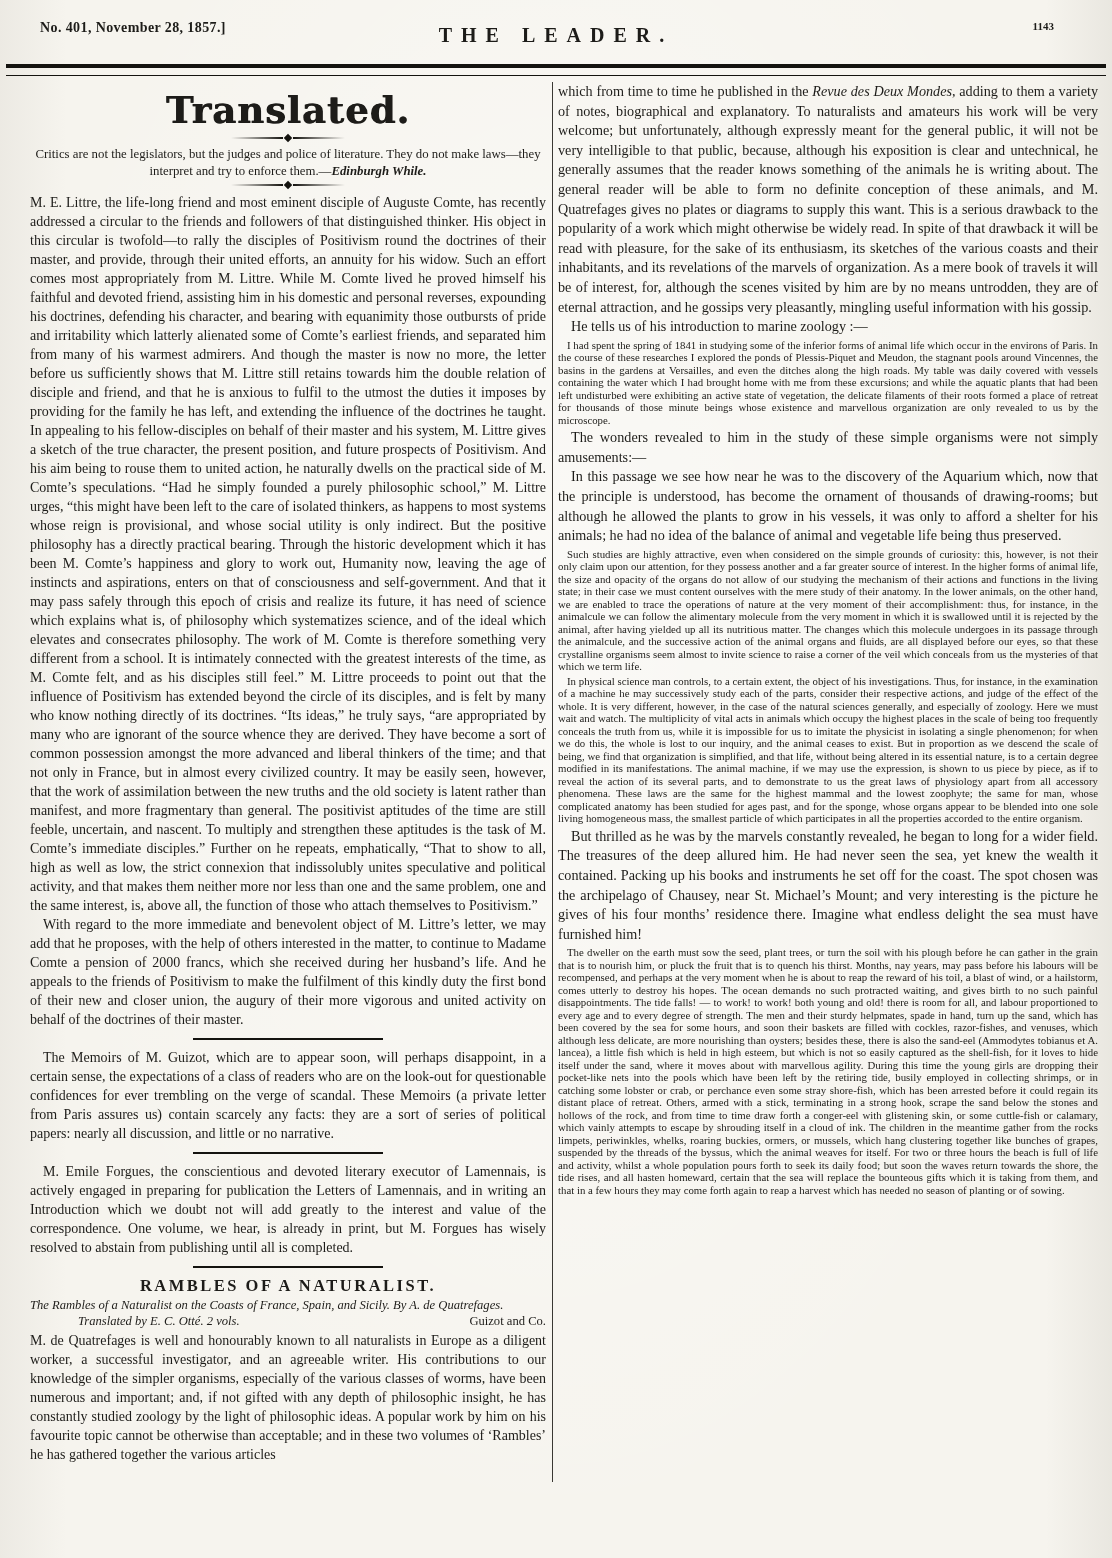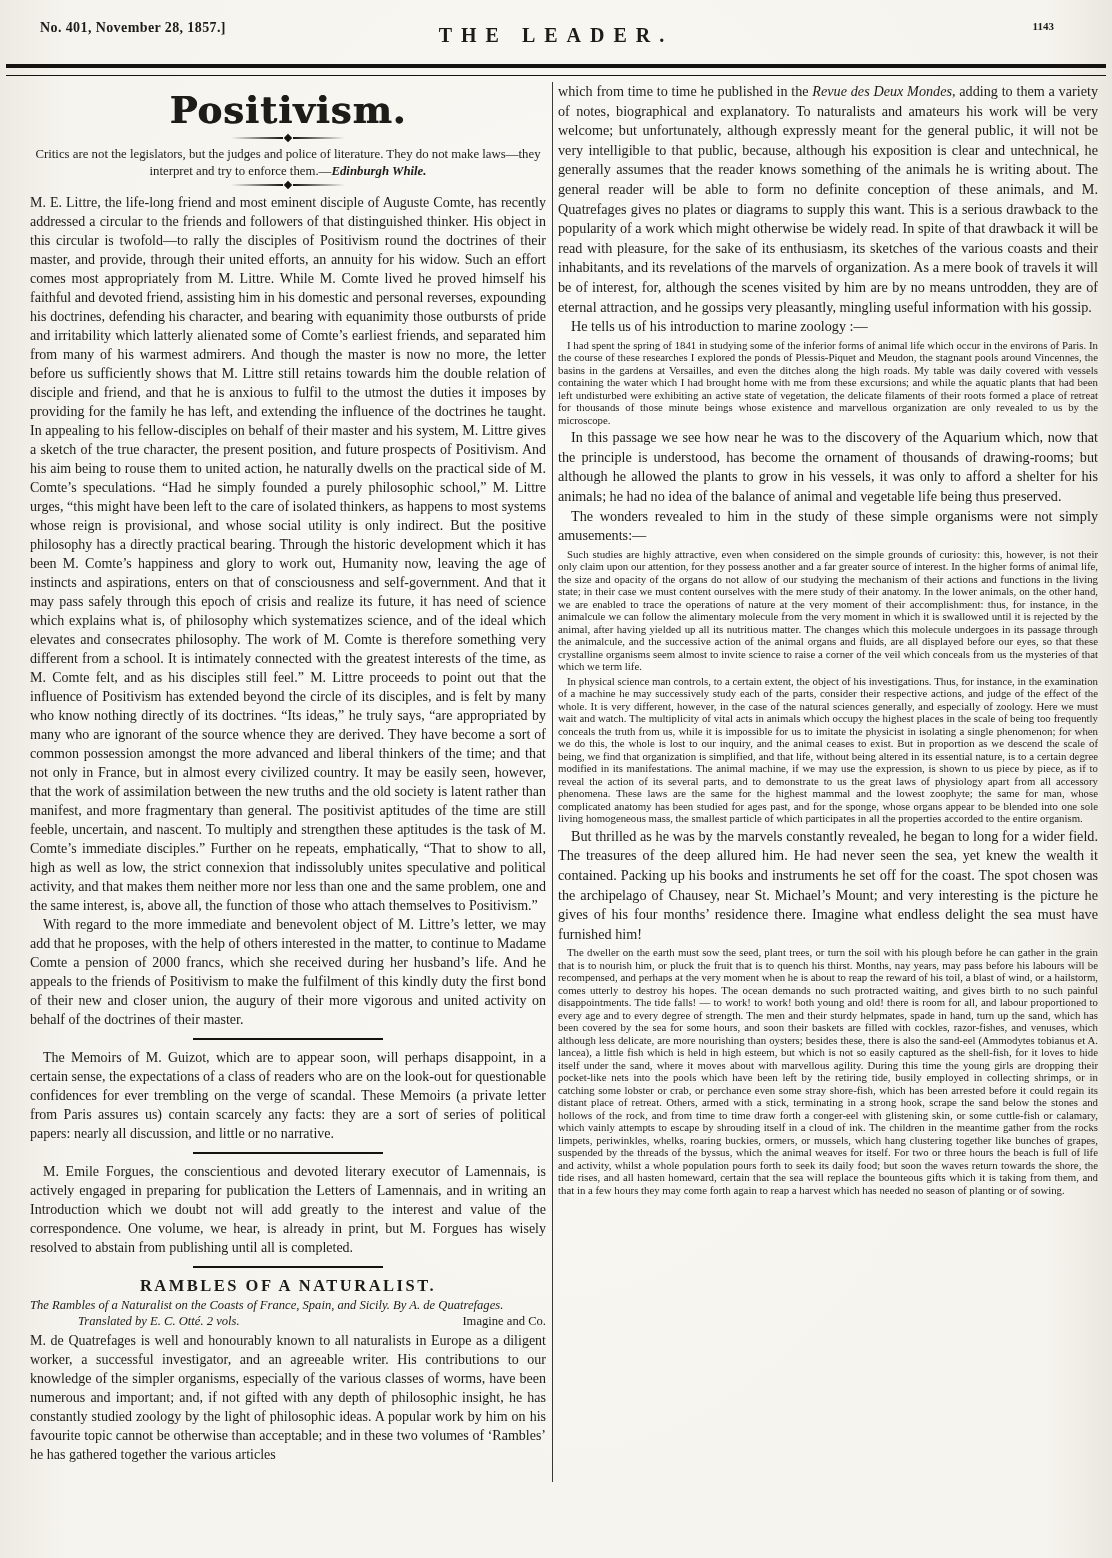--- a/index.html
+++ b/index.html
@@ -55,21 +55,21 @@
     <span class="issue">No. 401, November 28, 1857.]</span>
     <span class="paper-title">THE LEADER.</span>
     <span class="folio">1143</span>
   </div>
   <div class="head-rule"></div>
 
   <div class="cols">
 
     <div class="col-left">
 
-      <h1 class="lit-heading">Positivism.</h1>
+      <h1 class="lit-heading">Translated.</h1>
 
       <div class="orn">
         <span class="diamond"></span>
       </div>
 
       <div class="epigraph"><span>Critics are not the legislators, but the judges and police of literature. They do not make laws—they interpret and try to enforce them.—</span><span class="src">Edinburgh While.</span></div>
 
       <div class="orn">
         <span class="diamond"></span>
       </div>
@@ -82,39 +82,39 @@
       <p class="body-par ind">The Memoirs of M. Guizot, which are to appear soon, will perhaps disappoint, in a certain sense, the expectations of a class of readers who are on the look-out for questionable confidences for ever trembling on the verge of scandal. These Memoirs (a private letter from Paris assures us) contain scarcely any facts: they are a sort of series of political papers: nearly all discussion, and little or no narrative.</p>
 
       <div class="sep"></div>
 
       <p class="body-par ind">M. Emile Forgues, the conscientious and devoted literary executor of Lamennais, is actively engaged in preparing for publication the Letters of Lamennais, and in writing an Introduction which we doubt not will add greatly to the interest and value of the correspondence. One volume, we hear, is already in print, but M. Forgues has wisely resolved to abstain from publishing until all is completed.</p>
 
       <div class="sep"></div>
 
       <h2 class="review-heading">RAMBLES OF A NATURALIST.</h2>
 
-      <div class="citation"><span>The Rambles of a Naturalist on the Coasts of France, Spain, and Sicily. By A. de Quatrefages. Translated by E. C. Otté. 2 vols.</span><span class="pub">Imagine and Co.</span></div>
+      <div class="citation"><span>The Rambles of a Naturalist on the Coasts of France, Spain, and Sicily. By A. de Quatrefages. Translated by E. C. Otté. 2 vols.</span><span class="pub">Guizot and Co.</span></div>
 
       <p class="body-par">M. de Quatrefages is well and honourably known to all naturalists in Europe as a diligent worker, a successful investigator, and an agreeable writer. His contributions to our knowledge of the simpler organisms, especially of the various classes of worms, have been numerous and important; and, if not gifted with any depth of philosophic insight, he has constantly studied zoology by the light of philosophic ideas. A popular work by him on his favourite topic cannot be otherwise than acceptable; and in these two volumes of ‘Rambles’ he has gathered together the various articles</p>
 
     </div>
 
     <div class="col-divider"></div>
 
     <div class="col-right">
 
       <p class="body-par"><span>which from time to time he published in the </span><span class="em">Revue des Deux Mondes</span><span>, adding to them a variety of notes, biographical and explanatory. To naturalists and amateurs his work will be very welcome; but unfortunately, although expressly meant for the general public, it will not be very intelligible to that public, because, although his exposition is clear and untechnical, he generally assumes that the reader knows something of the animals he is writing about. The general reader will be able to form no definite conception of these animals, and M. Quatrefages gives no plates or diagrams to supply this want. This is a serious drawback to the popularity of a work which might otherwise be widely read. In spite of that drawback it will be read with pleasure, for the sake of its enthusiasm, its sketches of the various coasts and their inhabitants, and its revelations of the marvels of organization. As a mere book of travels it will be of interest, for, although the scenes visited by him are by no means untrodden, they are of eternal attraction, and he gossips very pleasantly, mingling useful information with his gossip.</span></p>
 
       <p class="body-par ind">He tells us of his introduction to marine zoology :—</p>
 
       <p class="quote ind">I had spent the spring of 1841 in studying some of the inferior forms of animal life which occur in the environs of Paris. In the course of these researches I explored the ponds of Plessis-Piquet and Meudon, the stagnant pools around Vincennes, the basins in the gardens at Versailles, and even the ditches along the high roads. My table was daily covered with vessels containing the water which I had brought home with me from these excursions; and while the aquatic plants that had been left undisturbed were exhibiting an active state of vegetation, the delicate filaments of their roots formed a place of retreat for thousands of those minute beings whose existence and marvellous organization are only revealed to us by the microscope.</p>
 
+      <p class="body-par ind">The wonders revealed to him in the study of these simple organisms were not simply amusements:—</p>
+
       <p class="body-par ind">In this passage we see how near he was to the discovery of the Aquarium which, now that the principle is understood, has become the ornament of thousands of drawing-rooms; but although he allowed the plants to grow in his vessels, it was only to afford a shelter for his animals; he had no idea of the balance of animal and vegetable life being thus preserved.</p>
-
-      <p class="body-par ind">The wonders revealed to him in the study of these simple organisms were not simply amusements:—</p>
 
       <p class="quote ind">Such studies are highly attractive, even when considered on the simple grounds of curiosity: this, however, is not their only claim upon our attention, for they possess another and a far greater source of interest. In the higher forms of animal life, the size and opacity of the organs do not allow of our studying the mechanism of their actions and functions in the living state; in their case we must content ourselves with the mere study of their anatomy. In the lower animals, on the other hand, we are enabled to trace the operations of nature at the very moment of their accomplishment: thus, for instance, in the animalcule we can follow the alimentary molecule from the very moment in which it is swallowed until it is rejected by the animal, after having yielded up all its nutritious matter. The changes which this molecule undergoes in its passage through the animalcule, and the successive action of the animal organs and fluids, are all displayed before our eyes, so that these crystalline organisms seem almost to invite science to raise a corner of the veil which conceals from us the mysteries of that which we term life.</p>
 
 
       <p class="quote ind">In physical science man controls, to a certain extent, the object of his investigations. Thus, for instance, in the examination of a machine he may successively study each of the parts, consider their respective actions, and judge of the effect of the whole. It is very different, however, in the case of the natural sciences generally, and especially of zoology. Here we must wait and watch. The multiplicity of vital acts in animals which occupy the highest places in the scale of being too frequently conceals the truth from us, while it is impossible for us to imitate the physicist in isolating a single phenomenon; for when we do this, the whole is lost to our inquiry, and the animal ceases to exist. But in proportion as we descend the scale of being, we find that organization is simplified, and that life, without being altered in its essential nature, is to a certain degree modified in its manifestations. The animal machine, if we may use the expression, is shown to us piece by piece, as if to reveal the action of its several parts, and to demonstrate to us the great laws of physiology apart from all accessory phenomena. These laws are the same for the highest mammal and the lowest zoophyte; the same for man, whose complicated anatomy has been studied for ages past, and for the sponge, whose organs appear to be blended into one sole living homogeneous mass, the smallest particle of which participates in all the properties accorded to the entire organism.</p>
 
       <p class="body-par ind">But thrilled as he was by the marvels constantly revealed, he began to long for a wider field. The treasures of the deep allured him. He had never seen the sea, yet knew the wealth it contained. Packing up his books and instruments he set off for the coast. The spot chosen was the archipelago of Chausey, near St. Michael’s Mount; and very interesting is the picture he gives of his four months’ residence there. Imagine what endless delight the sea must have furnished him!</p>
 
       <p class="quote ind">The dweller on the earth must sow the seed, plant trees, or turn the soil with his plough before he can gather in the grain that is to nourish him, or pluck the fruit that is to quench his thirst. Months, nay years, may pass before his labours will be recompensed, and perhaps at the very moment when he is about to reap the reward of his toil, a blast of wind, or a hailstorm, comes utterly to destroy his hopes. The ocean demands no such protracted waiting, and gives birth to no such painful disappointments. The tide falls! — to work! to work! both young and old! there is room for all, and labour proportioned to every age and to every degree of strength. The men and their sturdy helpmates, spade in hand, turn up the sand, which has been covered by the sea for some hours, and soon their baskets are filled with cockles, razor-fishes, and venuses, which although less delicate, are more nourishing than oysters; besides these, there is also the sand-eel (Ammodytes tobianus et A. lancea), a little fish which is held in high esteem, but which is not so easily captured as the shell-fish, for it loves to hide itself under the sand, where it moves about with marvellous agility. During this time the young girls are dropping their pocket-like nets into the pools which have been left by the retiring tide, busily employed in collecting shrimps, or in catching some lobster or crab, or perchance even some stray shore-fish, which has been arrested before it could regain its distant place of retreat. Others, armed with a stick, terminating in a strong hook, scrape the sand below the stones and hollows of the rock, and from time to time draw forth a conger-eel with glistening skin, or some cuttle-fish or calamary, which vainly attempts to escape by shrouding itself in a cloud of ink. The children in the meantime gather from the rocks limpets, periwinkles, whelks, roaring buckies, ormers, or mussels, which hang clustering together like bunches of grapes, suspended by the threads of the byssus, which the animal weaves for itself. For two or three hours the beach is full of life and activity, whilst a whole population pours forth to seek its daily food; but soon the waves return towards the shore, the tide rises, and all hasten homeward, certain that the sea will replace the bounteous gifts which it is taking from them, and that in a few hours they may come forth again to reap a harvest which has needed no season of planting or of sowing.</p>
 

